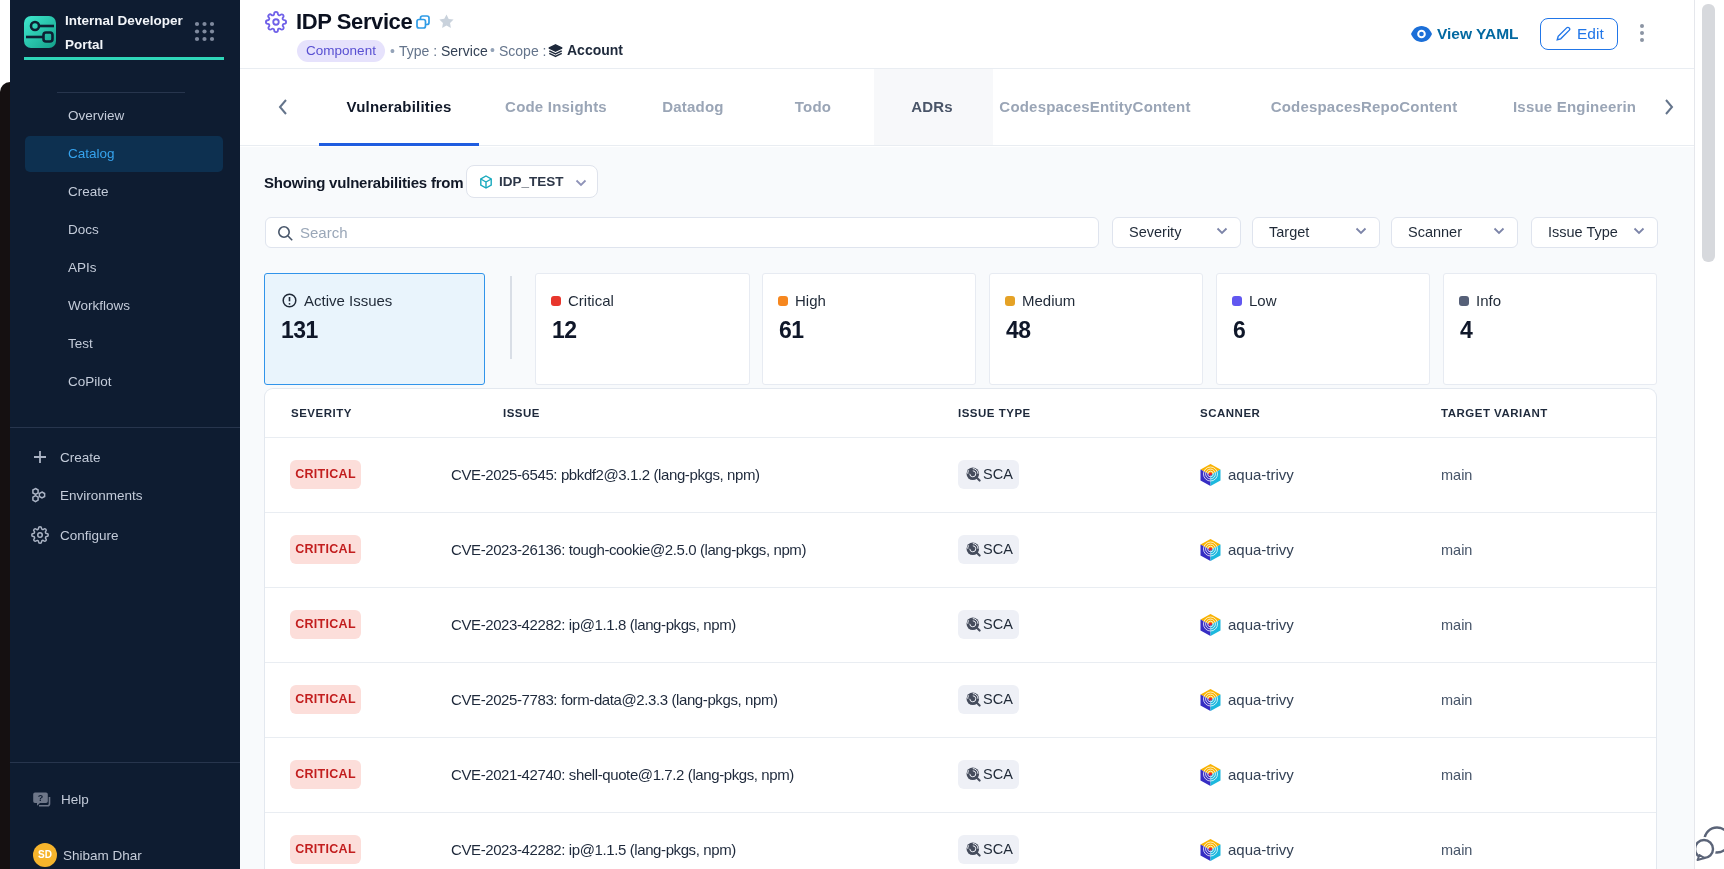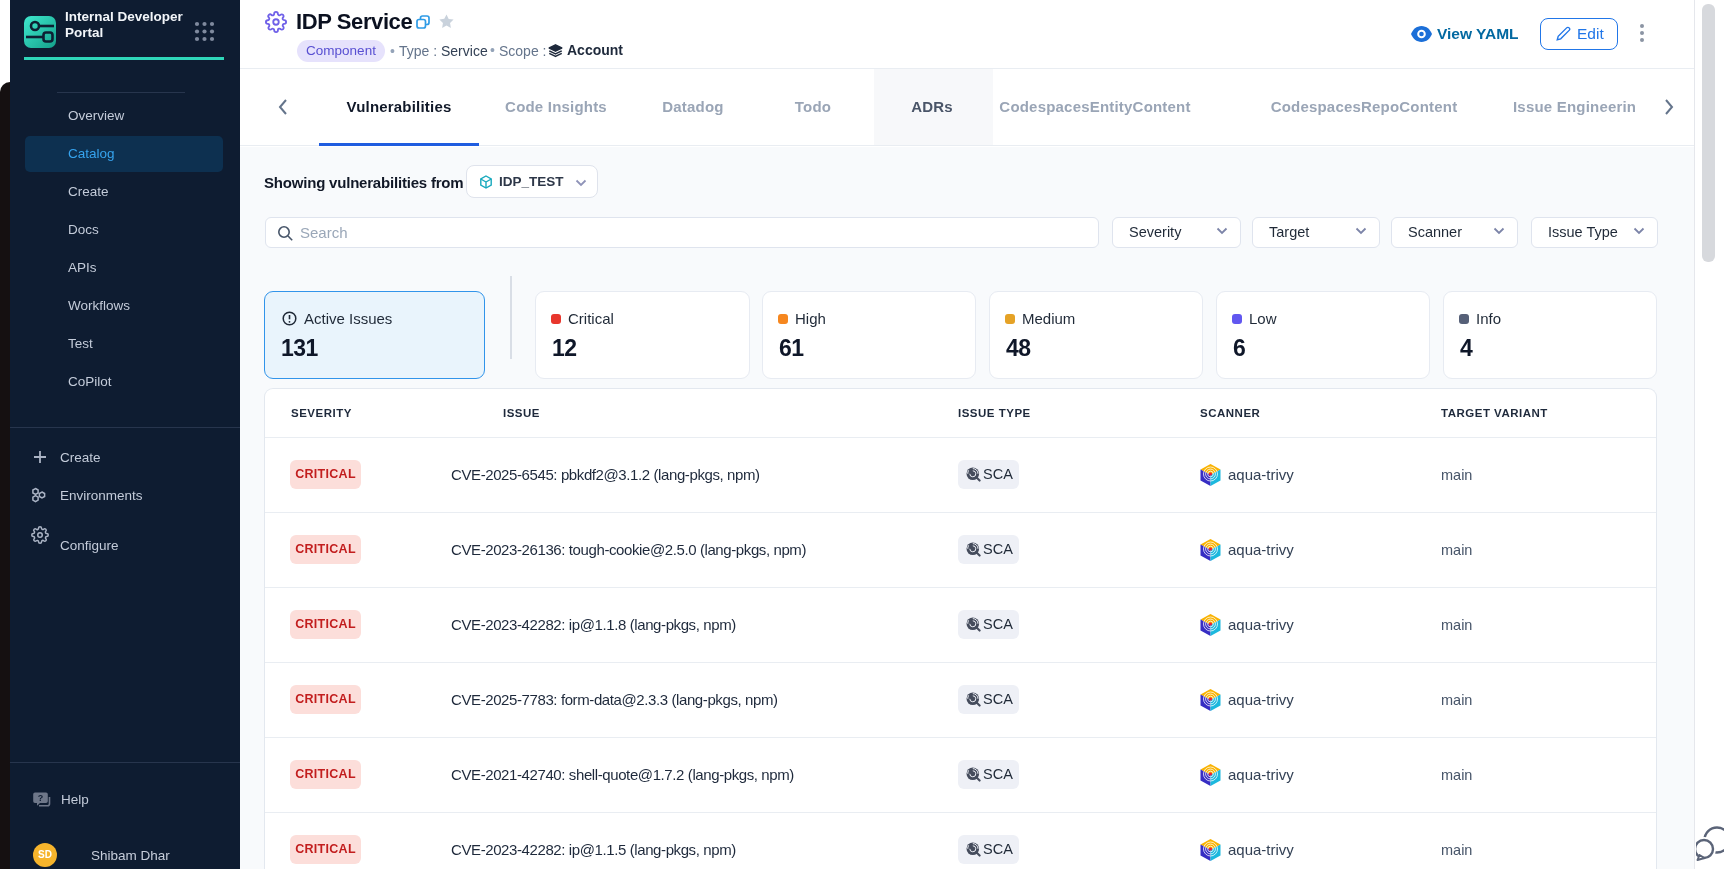--- a/index.html
+++ b/index.html
@@ -21,21 +21,21 @@
   #tabbar { left:240px; top:69px; width:1484px; height:77px; background:#fff; border-bottom:1px solid #e9edf2; }
   #content { left:240px; top:147px; width:1484px; height:722px; background:#f8fafc; }
 
   .tab { position:absolute; top:29px; transform:translateX(-50%); font-size:15px; font-weight:700; color:#9aa5b6; letter-spacing:.2px; white-space:nowrap; }
   .tab.active { color:#101828; }
 
   .filterbox { position:absolute; top:70px; height:31px; background:#fff; border:1px solid #dfe4ee; border-radius:6px; font-size:14.5px; color:#1f2937; }
   .filterbox .lbl { position:absolute; left:16px; top:6px; }
   .filterbox svg { position:absolute; right:12px; top:9px; }
 
-  .card { position:absolute; top:144px; height:88px; background:#fff; border:1px solid #e7ebf2; border-radius:9px; }
+  .card { position:absolute; top:126px; height:112px; background:#fff; border:1px solid #e7ebf2; border-radius:3px; }
   .card .dot { position:absolute; left:15px; top:22px; width:10px; height:10px; border-radius:3px; }
   .card .lab { position:absolute; left:32px; top:18px; font-size:15px; color:#1f2937; }
   .card .num { position:absolute; left:16px; top:43px; font-size:23px; font-weight:700; color:#0f1729; letter-spacing:-.6px; }
 
   .th { position:absolute; top:18px; font-size:11.5px; font-weight:700; letter-spacing:.5px; color:#1e293b; }
   .crit { position:absolute; left:25px; width:71px; height:29px; background:#fcdeda; border-radius:6px; color:#c21e1e; font-size:12.5px; font-weight:700; letter-spacing:.3px; text-align:center; line-height:29px; }
   .issue { position:absolute; left:186px; font-size:15px; letter-spacing:-.4px; color:#1e293b; }
   .scabadge { position:absolute; left:693px; width:61px; height:29px; background:#eef0f6; border-radius:6px; }
   .scabadge span { position:absolute; left:25px; top:6px; font-size:14.5px; color:#1f2937; }
   .scanner { position:absolute; left:935px; }
@@ -60,21 +60,21 @@
         <stop offset="0" stop-color="#3fe8cd"></stop>
             <stop offset="1" stop-color="#14a18b"></stop>
       </linearGradient>
         </defs>
       <rect x="0" y="0" width="32" height="32" rx="7" fill="url(#lg)"></rect>
       <circle cx="11" cy="10" r="4" fill="none" stroke="#0e2033" stroke-width="2.6"></circle>
       <line x1="15" y1="10" x2="30" y2="10" stroke="#0e2033" stroke-width="2.6"></line>
       <line x1="2" y1="21" x2="20" y2="21" stroke="#0e2033" stroke-width="2.6"></line>
       <rect x="19.5" y="16.5" width="9" height="9" rx="2.5" fill="none" stroke="#0e2033" stroke-width="2.6"></rect>
     </svg>
-    <div class="abs" style="left:55px; top:9px; width:130px; font-size:13.5px; font-weight:700; color:#f2f5f9; line-height:16px;">Internal Developer Portal</div>
+    <div class="abs" style="left:55px; top:9px; width:130px; font-size:13.5px; font-weight:700; color:#f2f5f9; line-height:24px;">Internal Developer Portal</div>
 
     <svg class="abs" style="left:184px; top:21px;" width="21" height="21" viewBox="0 0 21 21">
       <g fill="#7f8a9e">
         <circle cx="3" cy="3" r="2.1"></circle>
           <circle cx="10.5" cy="3" r="2.1"></circle>
           <circle cx="18" cy="3" r="2.1"></circle>
         <circle cx="3" cy="10.5" r="2.1"></circle>
           <circle cx="10.5" cy="10.5" r="2.1"></circle>
           <circle cx="18" cy="10.5" r="2.1"></circle>
         <circle cx="3" cy="18" r="2.1"></circle>
@@ -109,33 +109,33 @@
         <path d="M4.5 8.6 l2.6 1.5 v3 l-2.6 1.5 l-2.6 -1.5 v-3 z"></path>
         <path d="M11 5 l2.6 1.5 v3 l-2.6 1.5 l-2.6 -1.5 v-3 z"></path>
       </g>
     </svg>
     <div class="nav-item" style="left:50px; top:488px;">Environments</div>
 
     <svg class="abs" style="left:21px; top:526px;" width="18" height="18" viewBox="0 0 24 24">
       <path fill="none" stroke="#aab3c4" stroke-width="2" d="M12 15a3 3 0 1 0 0-6 3 3 0 0 0 0 6Z"></path>
       <path fill="none" stroke="#aab3c4" stroke-width="2" d="M19.4 15a1.65 1.65 0 0 0 .33 1.82l.06.06a2 2 0 1 1-2.83 2.83l-.06-.06a1.65 1.65 0 0 0-1.82-.33 1.65 1.65 0 0 0-1 1.51V21a2 2 0 1 1-4 0v-.09A1.65 1.65 0 0 0 9 19.4a1.65 1.65 0 0 0-1.82.33l-.06.06a2 2 0 1 1-2.83-2.83l.06-.06a1.65 1.65 0 0 0 .33-1.82 1.65 1.65 0 0 0-1.51-1H3a2 2 0 1 1 0-4h.09A1.65 1.65 0 0 0 4.6 9a1.65 1.65 0 0 0-.33-1.82l-.06-.06a2 2 0 1 1 2.83-2.83l.06.06a1.65 1.65 0 0 0 1.82.33H9a1.65 1.65 0 0 0 1-1.51V3a2 2 0 1 1 4 0v.09a1.65 1.65 0 0 0 1 1.51 1.65 1.65 0 0 0 1.82-.33l.06-.06a2 2 0 1 1 2.83 2.83l-.06.06a1.65 1.65 0 0 0-.33 1.82V9a1.65 1.65 0 0 0 1.51 1H21a2 2 0 1 1 0 4h-.09a1.65 1.65 0 0 0-1.51 1Z"></path>
     </svg>
-    <div class="nav-item" style="left:50px; top:528px;margin-top:10px;">Configure</div>
+    <div class="nav-item" style="left:50px; top:528px;">Configure</div>
 
     <div class="abs" style="left:0; top:762px; width:230px; height:1px; background:#27354d;"></div>
 
     <svg class="abs" style="left:23px; top:790px;" width="20" height="20" viewBox="0 0 20 20">
       <path fill="#6e7789" d="M2 2.5 h11 a1.8 1.8 0 0 1 1.8 1.8 v7 a1.8 1.8 0 0 1 -1.8 1.8 h-6 l-3 2.6 v-2.6 h-2 a1.8 1.8 0 0 1 -1.8 -1.8 v-7 A1.8 1.8 0 0 1 2 2.5 z"></path>
       <text x="7.4" y="11" font-size="9" font-weight="700" fill="#0e1c31" text-anchor="middle">?</text>
       <path fill="none" stroke="#6e7789" stroke-width="1.6" d="M6 15.8 h8.5 a2 2 0 0 0 2 -2 V7"></path>
     </svg>
     <div class="nav-item" style="left:51px; top:792px;">Help</div>
 
     <div class="abs" style="left:23px; top:843px; width:24px; height:24px; border-radius:50%; background:#f6b42c; color:#fff; font-size:10px; font-weight:700; text-align:center; line-height:24px;">SD</div>
-    <div class="nav-item" style="left:53px; top:848px; font-size:13.5px; color:#c6cdda;margin-left:28px;">Shibam Dhar</div>
+    <div class="nav-item" style="left:53px; top:848px; font-size:13.5px; color:#c6cdda;">Shibam Dhar</div>
   </div>
 
   <div class="abs" id="hdr"></div>
   <svg class="abs" style="left:265px; top:11px;" width="22" height="22" viewBox="0 0 24 24">
     <path fill="none" stroke="#6f60e8" stroke-width="2" d="M12 15a3 3 0 1 0 0-6 3 3 0 0 0 0 6Z"></path>
     <path fill="none" stroke="#6f60e8" stroke-width="2" d="M19.4 15a1.65 1.65 0 0 0 .33 1.82l.06.06a2 2 0 1 1-2.83 2.83l-.06-.06a1.65 1.65 0 0 0-1.82-.33 1.65 1.65 0 0 0-1 1.51V21a2 2 0 1 1-4 0v-.09A1.65 1.65 0 0 0 9 19.4a1.65 1.65 0 0 0-1.82.33l-.06.06a2 2 0 1 1-2.83-2.83l.06-.06a1.65 1.65 0 0 0 .33-1.82 1.65 1.65 0 0 0-1.51-1H3a2 2 0 1 1 0-4h.09A1.65 1.65 0 0 0 4.6 9a1.65 1.65 0 0 0-.33-1.82l-.06-.06a2 2 0 1 1 2.83-2.83l.06.06a1.65 1.65 0 0 0 1.82.33H9a1.65 1.65 0 0 0 1-1.51V3a2 2 0 1 1 4 0v.09a1.65 1.65 0 0 0 1 1.51 1.65 1.65 0 0 0 1.82-.33l.06-.06a2 2 0 1 1 2.83 2.83l-.06.06a1.65 1.65 0 0 0-.33 1.82V9a1.65 1.65 0 0 0 1.51 1H21a2 2 0 1 1 0 4h-.09a1.65 1.65 0 0 0-1.51 1Z"></path>
   </svg>
   <div class="abs" style="left:296px; top:9px; font-size:22px; font-weight:700; color:#0b1120; letter-spacing:-.4px;">IDP Service</div>
   <svg class="abs" style="left:416px; top:15px;" width="14" height="14" viewBox="0 0 14 14">
     <rect x="4.5" y="1" width="8.5" height="8.5" rx="2" fill="none" stroke="#2e9be6" stroke-width="1.7"></rect>

